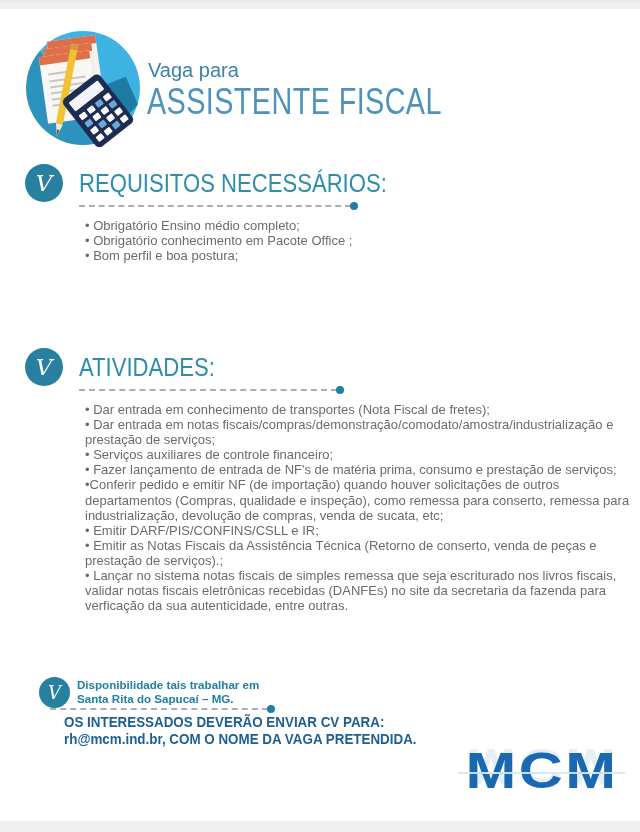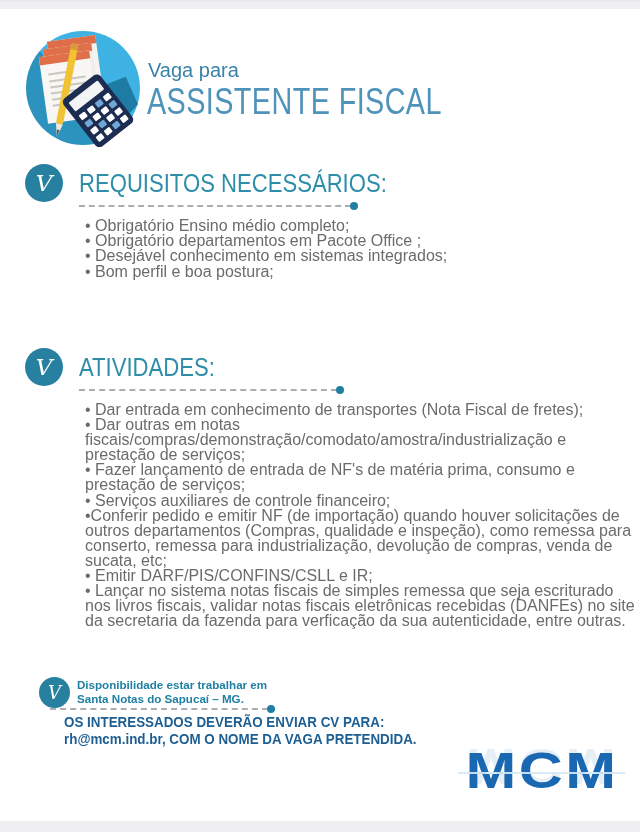--- a/index.html
+++ b/index.html
@@ -33,21 +33,21 @@
     position:absolute;color:#2e8ea9;font-size:26px;font-weight:400;
     white-space:nowrap;transform:scaleX(0.85);transform-origin:0 0;
   }
 
   .dashline{position:absolute;height:0;border-top:2px dashed #a9aeb3;}
   .dashline .dot{
     position:absolute;right:-7px;top:-5px;width:8px;height:8px;
     border-radius:50%;background:#1f7fa2;
   }
 
-  .bullets{position:absolute;left:85px;width:552px;color:#6b6b6b;font-size:16px;}
+  .bullets{position:absolute;left:85px;width:552px;color:#6b6b6b;font-size:13px;}
   .bullets p{margin:0;line-height:15.1px;}
   .bullets-req p{line-height:15.2px;}
 
   .availability{
     position:absolute;left:77px;top:676px;color:#1f80a3;
     font-size:11.6px;font-weight:bold;line-height:13.5px;white-space:nowrap;
   }
 
   .cta{
     position:absolute;left:64px;top:712px;color:#1d5f93;font-weight:bold;
@@ -145,48 +145,48 @@
 
   <div class="check-circle check-lg" style="left:25px;top:162px;">
     <span>V</span>
   </div>
   <div class="sec-heading" style="left:79px;top:166px;">REQUISITOS NECESSÁRIOS:</div>
   <div class="dashline" style="left:79px;top:203px;width:272px;">
     <span class="dot"></span>
   </div>
   <div class="bullets bullets-req" style="top:216px;">
     <p>• Obrigatório Ensino médio completo;</p>
-    <p>• Obrigatório departamentos em Pacote Office ;</p>
-    <p>• Desejável conhecimento em sistemas integrados;</p>
+    <p>• Obrigatório conhecimento em Pacote Office ;</p>
     <p>• Bom perfil e boa postura;</p>
   </div>
 
   <div class="check-circle check-lg" style="left:25px;top:346px;">
     <span>V</span>
   </div>
   <div class="sec-heading" style="left:79px;top:350px;">ATIVIDADES:</div>
   <div class="dashline" style="left:79px;top:387px;width:258px;">
     <span class="dot"></span>
   </div>
   <div class="bullets" style="top:400px;">
     <p>• Dar entrada em conhecimento de transportes (Nota Fiscal de fretes);</p>
-    <p>• Dar outras em notas fiscais/compras/demonstração/comodato/amostra/industrialização e prestação de serviços;</p>
+    <p>• Dar entrada em notas fiscais/compras/demonstração/comodato/amostra/industrialização e prestação de serviços;</p>
+    <p>• Serviços auxiliares de controle financeiro;</p>
     <p>• Fazer lançamento de entrada de NF's de matéria prima, consumo e prestação de serviços;</p>
-    <p>• Serviços auxiliares de controle financeiro;</p>
     <p>•Conferir pedido e emitir NF (de importação) quando houver solicitações de outros departamentos (Compras, qualidade e inspeção), como remessa para conserto, remessa para industrialização, devolução de compras, venda de sucata, etc;</p>
     <p>• Emitir DARF/PIS/CONFINS/CSLL e IR;</p>
+    <p>• Emitir as Notas Fiscais da Assistência Técnica (Retorno de conserto, venda de peças e prestação de serviços).;</p>
     <p>• Lançar no sistema notas fiscais de simples remessa que seja escriturado nos livros fiscais, validar notas fiscais eletrônicas recebidas (DANFEs) no site da secretaria da fazenda para verficação da sua autenticidade, entre outras.</p>
   </div>
 
   <div class="check-circle check-sm" style="left:39px;top:675px;">
     <span>V</span>
   </div>
   <div class="availability">
-    <div>Disponibilidade estar trabalhar em</div>
-    <div>Santa Notas do Sapucaí – MG.</div>
+    <div>Disponibilidade tais trabalhar em</div>
+    <div>Santa Rita do Sapucaí – MG.</div>
   </div>
   <div class="dashline" style="left:50px;top:706px;width:218px;">
     <span class="dot"></span>
   </div>
 
   <div class="cta">
     <div>OS INTERESSADOS DEVERÃO ENVIAR CV PARA:</div>
     <div><span class="email">rh@mcm.ind.br</span><span>, COM O NOME DA VAGA PRETENDIDA.</span></div>
   </div>
 

